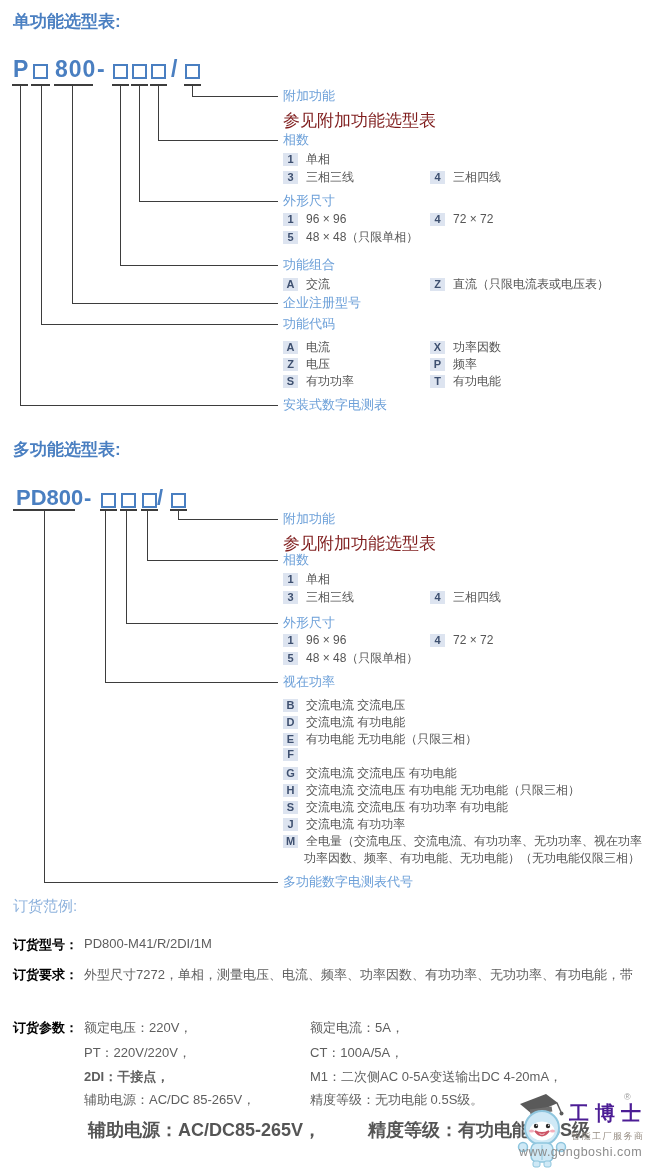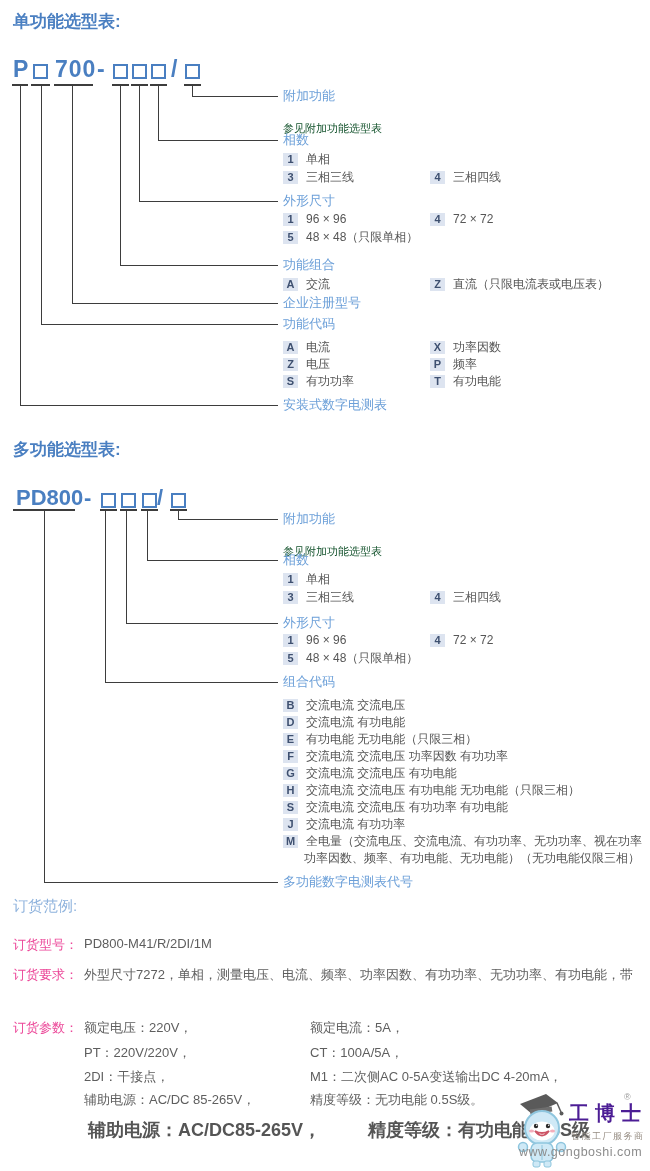--- a/index.html
+++ b/index.html
@@ -6,45 +6,45 @@
   .page{position:relative;width:650px;height:1171px;background:#ffffff;
         font-family:"Liberation Sans","DejaVu Sans",sans-serif;overflow:hidden;}
   .abs{position:absolute;}
   .sec-title{font-size:17px;font-weight:bold;color:#4a7fc1;line-height:1.2;}
   .model-char{font-size:23px;font-weight:bold;color:#4a7fc1;line-height:1;letter-spacing:1px;}
   .mbox{position:absolute;width:11px;height:11px;border:2px solid #4a7fc1;background:#fff;}
   .ul{position:absolute;height:2px;background:#3d3d3d;}
   .vl{position:absolute;width:1px;background:#3d3d3d;}
   .hl{position:absolute;height:1px;background:#3d3d3d;}
   .branch{font-size:13px;color:#6b9fd8;line-height:1.1;white-space:nowrap;}
-  .note{font-size:11px;color:#14532d;white-space:nowrap;margin-top:12px;}
+  .note{font-size:17px;color:#7f1d1d;white-space:nowrap;}
   .opt{display:flex;align-items:center;gap:8px;white-space:nowrap;}
   .badge{display:inline-block;min-width:13px;height:13px;padding:0 1px;background:#dde4f0;
          color:#3e5070;font-size:11px;font-weight:bold;text-align:center;line-height:13px;}
   .opt-text{font-size:12px;color:#565656;text-align:center;}
-  .b-label{font-size:13px;font-weight:normal;color:#ec4899;white-space:nowrap;}
+  .b-label{font-size:13px;font-weight:bold;color:#000000;white-space:nowrap;}
   .b-text{font-size:13px;color:#5e5e5e;white-space:nowrap;}
   .order-title{font-size:15px;color:#8fb3dd;}
   .ghost{font-size:18px;font-weight:bold;color:#555;white-space:nowrap;}
   .logo-brand{font-family:"DejaVu Serif","Liberation Serif",serif;font-size:20px;font-weight:bold;
               color:#4c1d95;letter-spacing:6px;white-space:nowrap;}
   .logo-tag{font-size:9px;color:#958c82;letter-spacing:1.5px;white-space:nowrap;}
   .logo-url{font-size:12.5px;color:#8c8c8c;letter-spacing:0.5px;white-space:nowrap;}
   .logo-reg{font-size:9px;color:#9a9a9a;}
 </style>
 </head>
 <body>
 
 <div class="page">
 
   <div class="abs sec-title" style="left:13px;top:12px;">单功能选型表:</div>
 
   <span class="abs model-char" style="left:13px;top:58px;">P</span>
   <span class="mbox" style="left:33px;top:64px;"></span>
-  <span class="abs model-char" style="left:55px;top:58px;">700</span>
+  <span class="abs model-char" style="left:55px;top:58px;">800</span>
   <span class="abs model-char" style="left:97px;top:58px;">-</span>
   <span class="mbox" style="left:113px;top:64px;"></span>
   <span class="mbox" style="left:132px;top:64px;"></span>
   <span class="mbox" style="left:151px;top:64px;"></span>
   <span class="abs model-char" style="left:171px;top:58px;">/</span>
   <span class="mbox" style="left:185px;top:64px;"></span>
 
   <div class="ul" style="left:12px;top:84px;width:16px;"></div>
   <div class="ul" style="left:31px;top:84px;width:19px;"></div>
   <div class="ul" style="left:54px;top:84px;width:39px;"></div>
@@ -190,36 +190,35 @@
     </div>
   <div class="abs opt" style="left:430px;top:633px;">
     <span class="badge">4</span>
     <span class="opt-text">72 × 72</span>
     </div>
   <div class="abs opt" style="left:283px;top:650px;">
     <span class="badge">5</span>
     <span class="opt-text">48 × 48（只限单相）</span>
     </div>
 
-  <div class="abs branch" style="left:283px;top:675px;">组合代码</div>
+  <div class="abs branch" style="left:283px;top:675px;">视在功率</div>
   <div class="abs opt" style="left:283px;top:697px;">
     <span class="badge">B</span>
     <span class="opt-text">交流电流 交流电压</span>
     </div>
   <div class="abs opt" style="left:283px;top:714px;">
     <span class="badge">D</span>
     <span class="opt-text">交流电流 有功电能</span>
     </div>
   <div class="abs opt" style="left:283px;top:731px;">
     <span class="badge">E</span>
     <span class="opt-text">有功电能 无功电能（只限三相）</span>
     </div>
   <div class="abs opt" style="left:283px;top:748px;">
     <span class="badge">F</span>
-    <span class="opt-text">交流电流 交流电压 功率因数 有功功率</span>
     </div>
   <div class="abs opt" style="left:283px;top:765px;">
     <span class="badge">G</span>
     <span class="opt-text">交流电流 交流电压 有功电能</span>
     </div>
   <div class="abs opt" style="left:283px;top:782px;">
     <span class="badge">H</span>
     <span class="opt-text">交流电流 交流电压 有功电能 无功电能（只限三相）</span>
     </div>
   <div class="abs opt" style="left:283px;top:799px;">
@@ -244,21 +243,21 @@
   <div class="abs b-text" style="left:84px;top:936px;">PD800-M41/R/2DI/1M</div>
 
   <div class="abs b-label" style="left:13px;top:966px;">订货要求：</div>
   <div class="abs b-text" style="left:84px;top:966px;">外型尺寸7272，单相，测量电压、电流、频率、功率因数、有功功率、无功功率、有功电能，带</div>
 
   <div class="abs b-label" style="left:13px;top:1019px;">订货参数：</div>
   <div class="abs b-text" style="left:84px;top:1019px;">额定电压：220V，</div>
   <div class="abs b-text" style="left:310px;top:1019px;">额定电流：5A，</div>
   <div class="abs b-text" style="left:84px;top:1044px;">PT：220V/220V，</div>
   <div class="abs b-text" style="left:310px;top:1044px;">CT：100A/5A，</div>
-  <div class="abs b-text" style="left:84px;top:1068px;">2DI：干接点，</div>
+  <div class="abs b-text" style="left:84px;top:1068px;font-weight:bold;">2DI：干接点，</div>
   <div class="abs b-text" style="left:310px;top:1068px;">M1：二次侧AC 0-5A变送输出DC 4-20mA，</div>
   <div class="abs b-text" style="left:84px;top:1091px;">辅助电源：AC/DC 85-265V，</div>
   <div class="abs b-text" style="left:310px;top:1091px;">精度等级：无功电能 0.5S级。</div>
 
   <div class="abs ghost" style="left:88px;top:1118px;">辅助电源：AC/DC85-265V，</div>
   <div class="abs ghost" style="left:368px;top:1118px;">精度等级：有功电能 0.5S级</div>
 
   <div class="abs" style="left:516px;top:1088px;width:134px;height:83px;z-index:5;">
     <svg width="52" height="78" viewBox="0 0 52 78" style="position:absolute;left:0;top:2px;">
       <polygon points="4,14 30,4 42,13 16,24" fill="#5a5a5a"></polygon>

